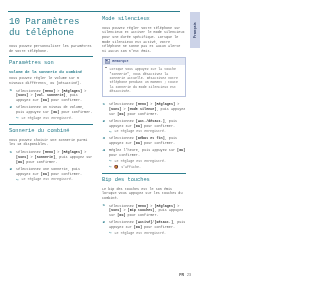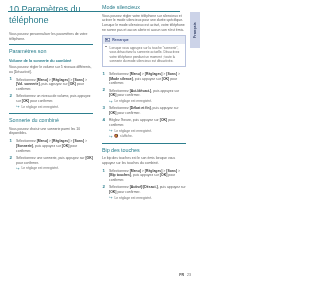--- a/index.html
+++ b/index.html
@@ -48,22 +48,23 @@
     white-space: nowrap;
     font-size: 3.6px;
     letter-spacing: .15px;
     color: #2e3c63;
     font-weight: bold;
   }
 
   
   .col {
     position: absolute;
-    top: 4px;
+    top: 16px;
     width: 84px;
+    font-family: Liberation Mono, monospace;
   }
   .col-left  { left: 9px; }
   .col-right { left: 102px; }
 
   
   .chapter-title {
     color: #2d7f8e;
     font-size: 9.2px;
     line-height: 11px;
     font-weight: normal;

